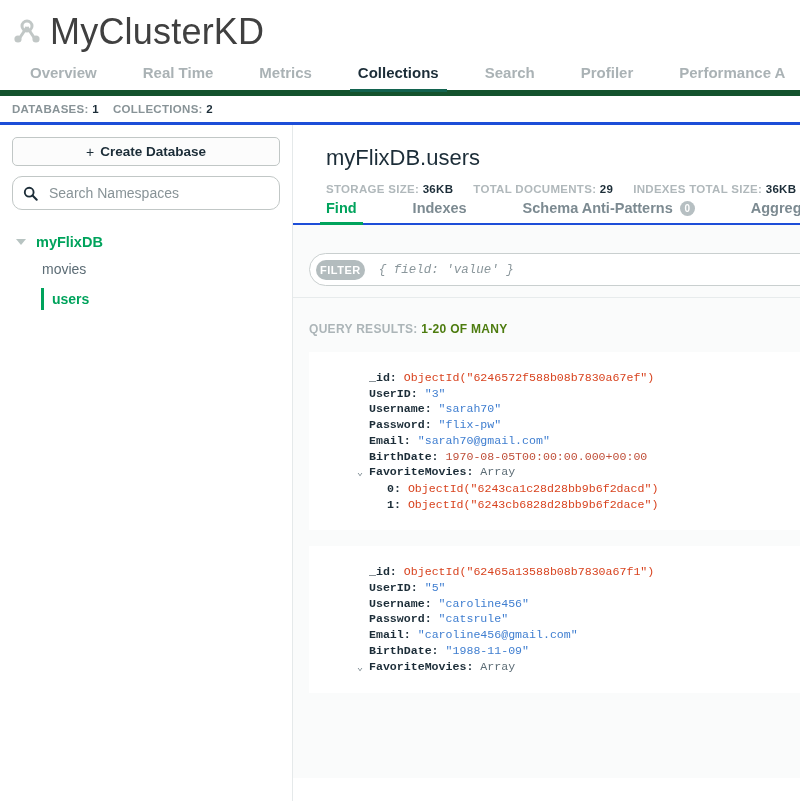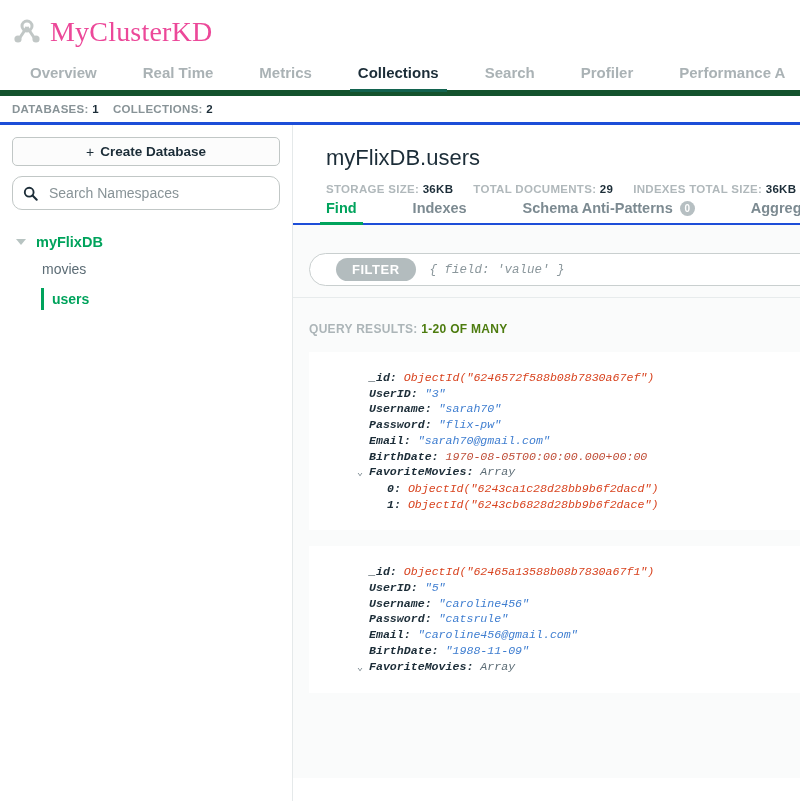--- a/index.html
+++ b/index.html
@@ -14,23 +14,23 @@
   }
 
   
   .cluster-header {
     display: flex; align-items: center;
     padding: 8px 0 0 10px;
     height: 56px;
   }
   .cluster-icon { width: 34px; height: 34px; flex: 0 0 34px; margin-right: 6px; }
   .cluster-title {
-    font-family: Liberation Serif, serif;
-    font-size: 28px;
-    color: #ec4899;
+    font-family: Liberation Sans, sans-serif;
+    font-size: 36px;
+    color: #404040;
     letter-spacing: 0.2px;
     white-space: nowrap;
   }
 
   
   .top-tabs {
     display: flex; align-items: flex-end;
     height: 40px;
     padding-left: 30px;
     position: relative;
@@ -197,26 +197,25 @@
     border: 1px solid #c9cfcf;
     border-radius: 17px;
     background: #ffffff;
     display: flex; align-items: center;
     padding-left: 6px;
     margin-right: -40px;
   }
   .filter-pill {
     background: #b3bcbe; color: #ffffff;
     border-radius: 12px;
-    font-size: 13px; font-weight: bold;
+    font-size: 11px; font-weight: bold;
     letter-spacing: 0.5px;
-    padding: 4px 16px;
+    padding: 4px 4px;
     margin-right: 12px;
     cursor: pointer;
-    margin-left: 20px;
   }
   .filter-input {
     border: none; outline: none; background: transparent;
     font-family: "Liberation Mono", monospace;
     font-style: italic;
     font-size: 12.5px;
     color: #5c6c75;
     width: 100%;
   }
   .filter-input::placeholder { color: #8b979c; font-style: italic; }
@@ -227,21 +226,20 @@
     font-size: 12px; letter-spacing: 0.3px;
   }
   .results-label .rl-key { color: #acb5b8; font-weight: bold; }
   .results-label .rl-val { color: #4d7c0f; font-weight: bold; }
 
   .doc-card {
     background: #ffffff;
     margin: 0 0 16px 16px;
     padding: 18px 0 18px 0;
     min-height: 60px;
-    font-style: italic;
   }
   .doc-line {
     font-family: "Liberation Mono", monospace;
     font-size: 11.6px;
     line-height: 15.7px;
     white-space: nowrap;
     padding-left: 60px;
     position: relative;
   }
   .doc-line.nested { padding-left: 78px; }

